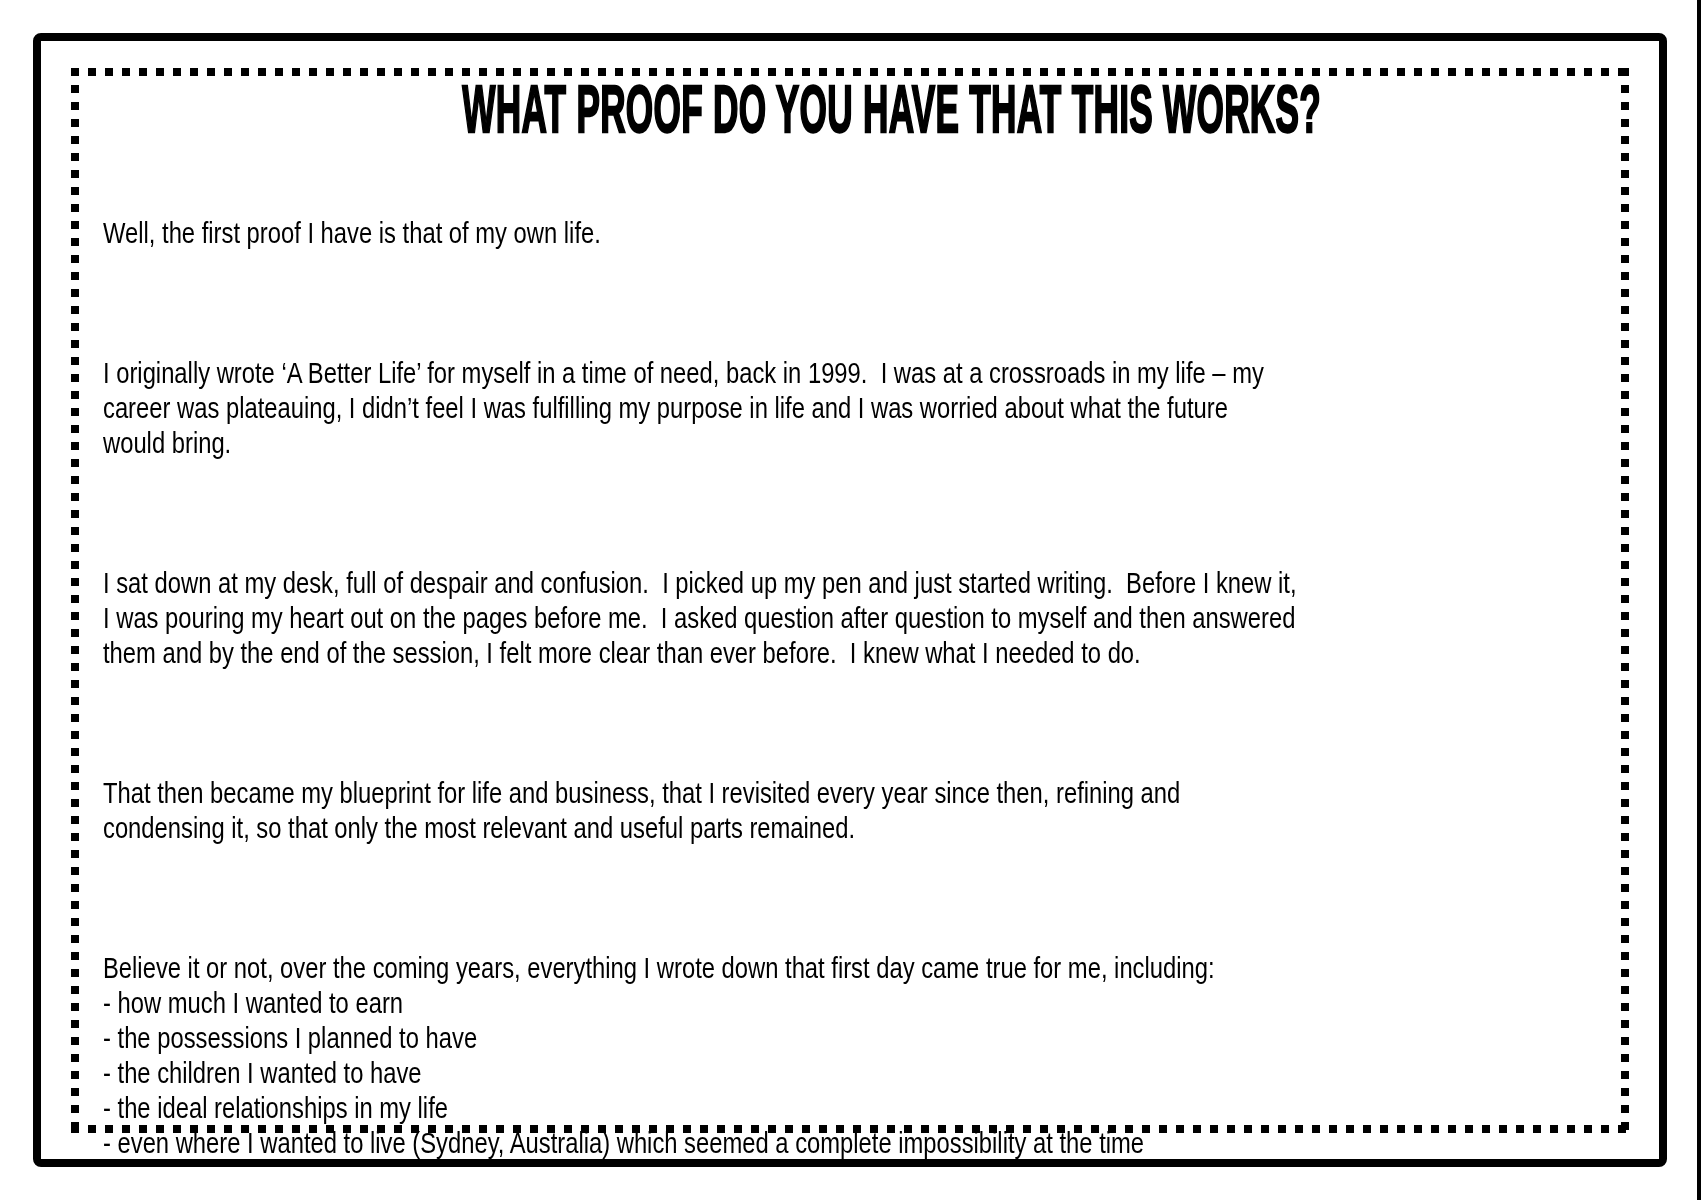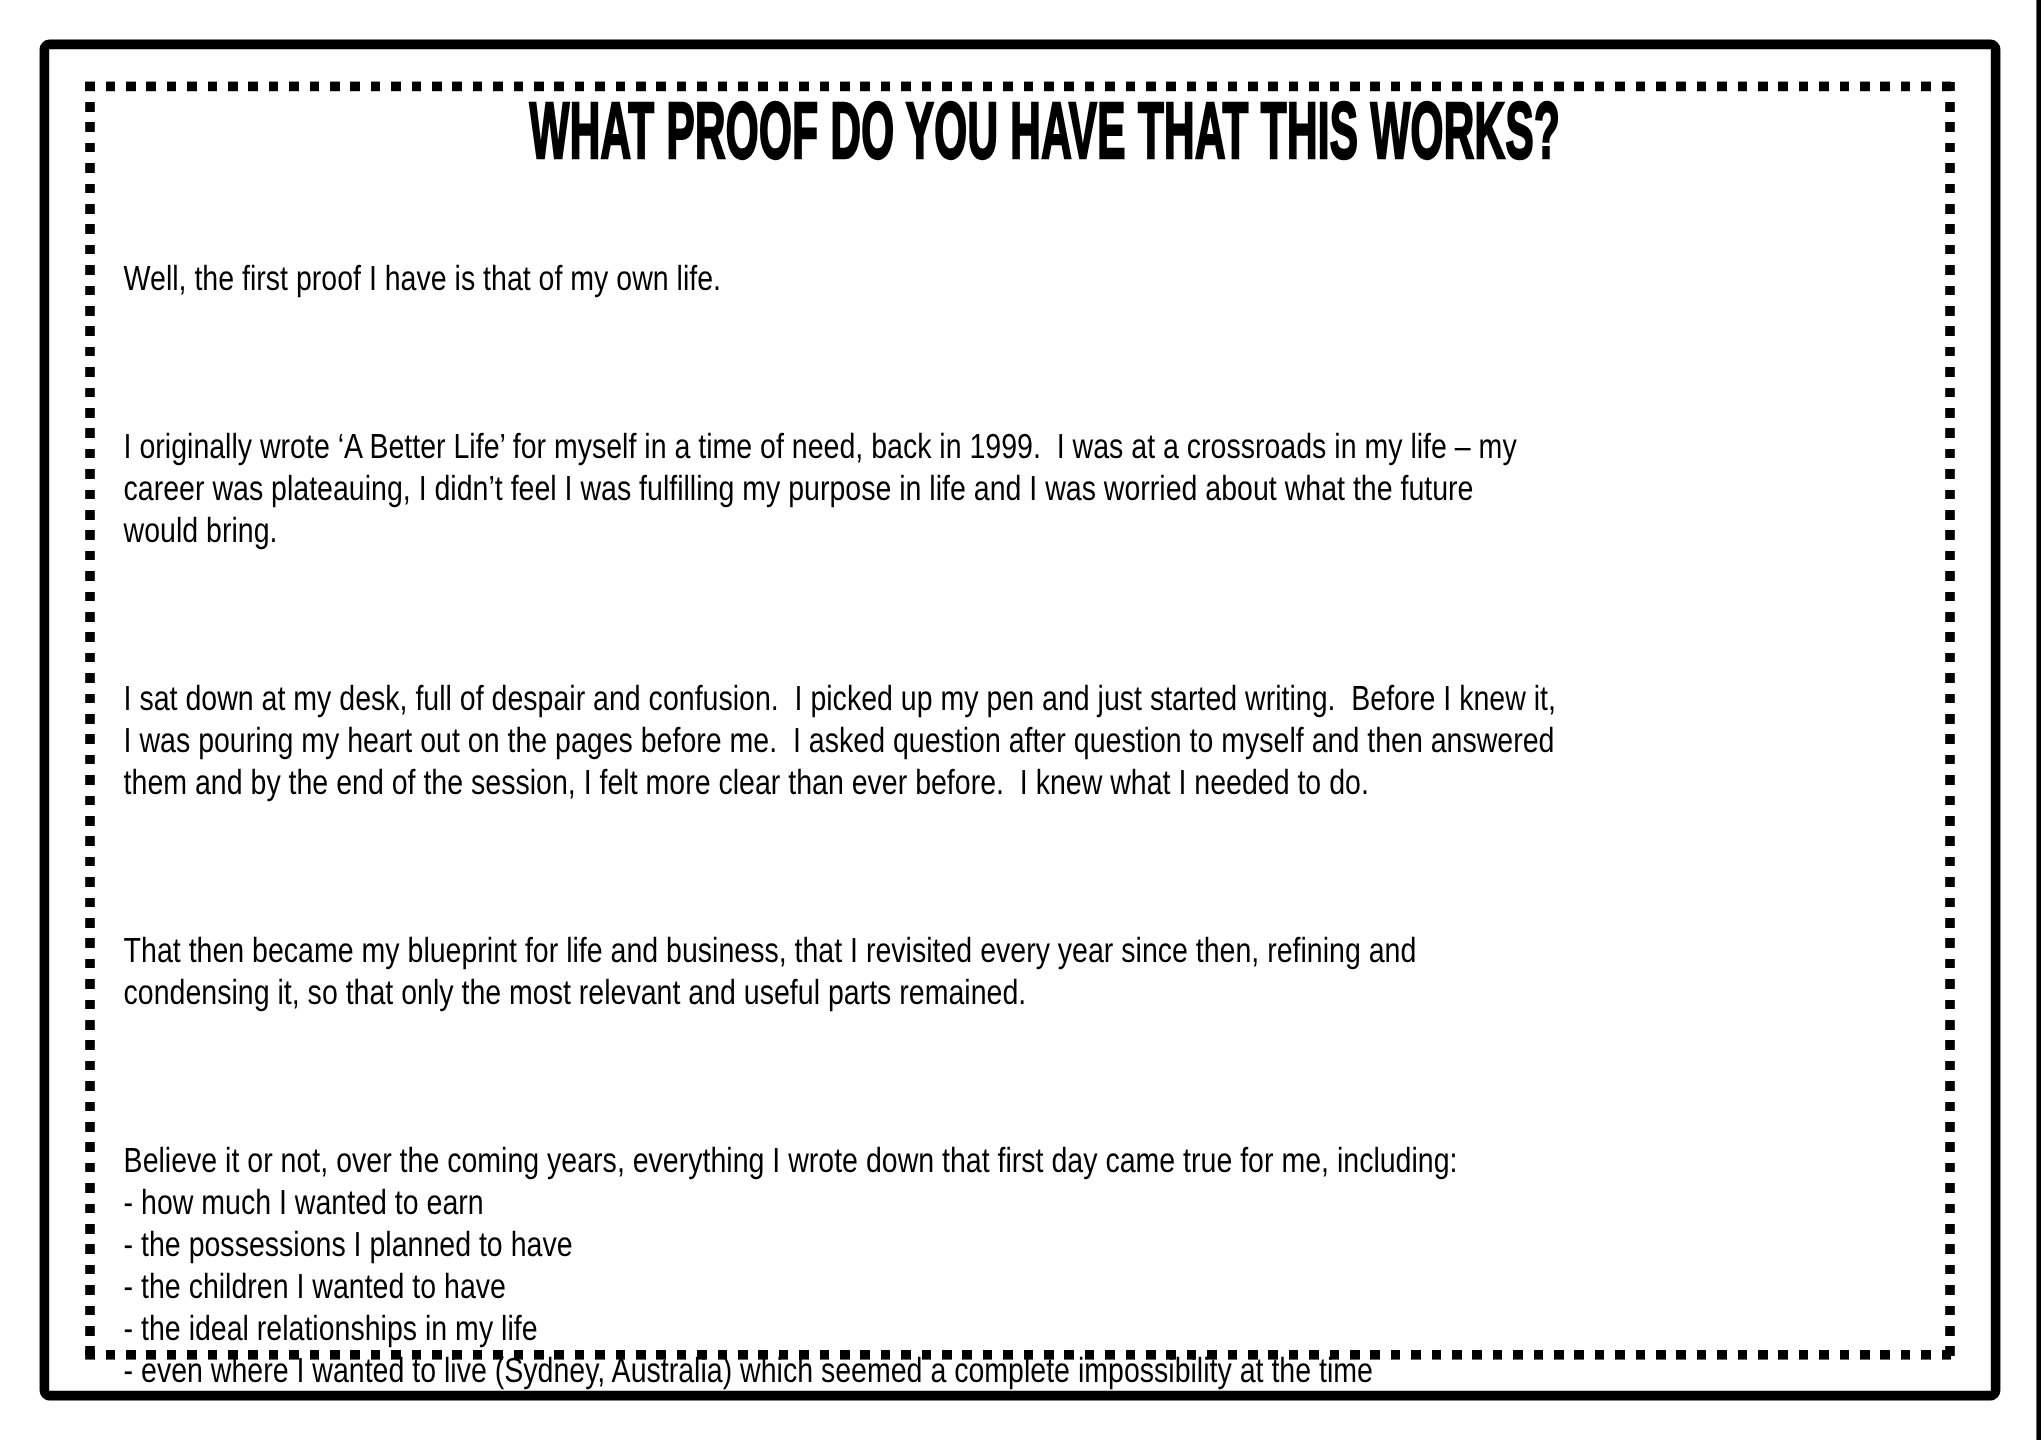--- a/index.html
+++ b/index.html
@@ -50,21 +50,21 @@
     position: absolute;
     right: 0;
     top: 0;
     width: 4px;
     height: 100%;
     background: #000000;
   }
   
   .title-row {
     position: absolute;
-    left: 90px;
+    left: 111px;
     top: 72px;
     width: 1367px;
     text-align: left;
     white-space: nowrap;
   }
   .title {
     display: inline-block;
     font-weight: 700;
     font-size: 64px;
     line-height: 74px;

